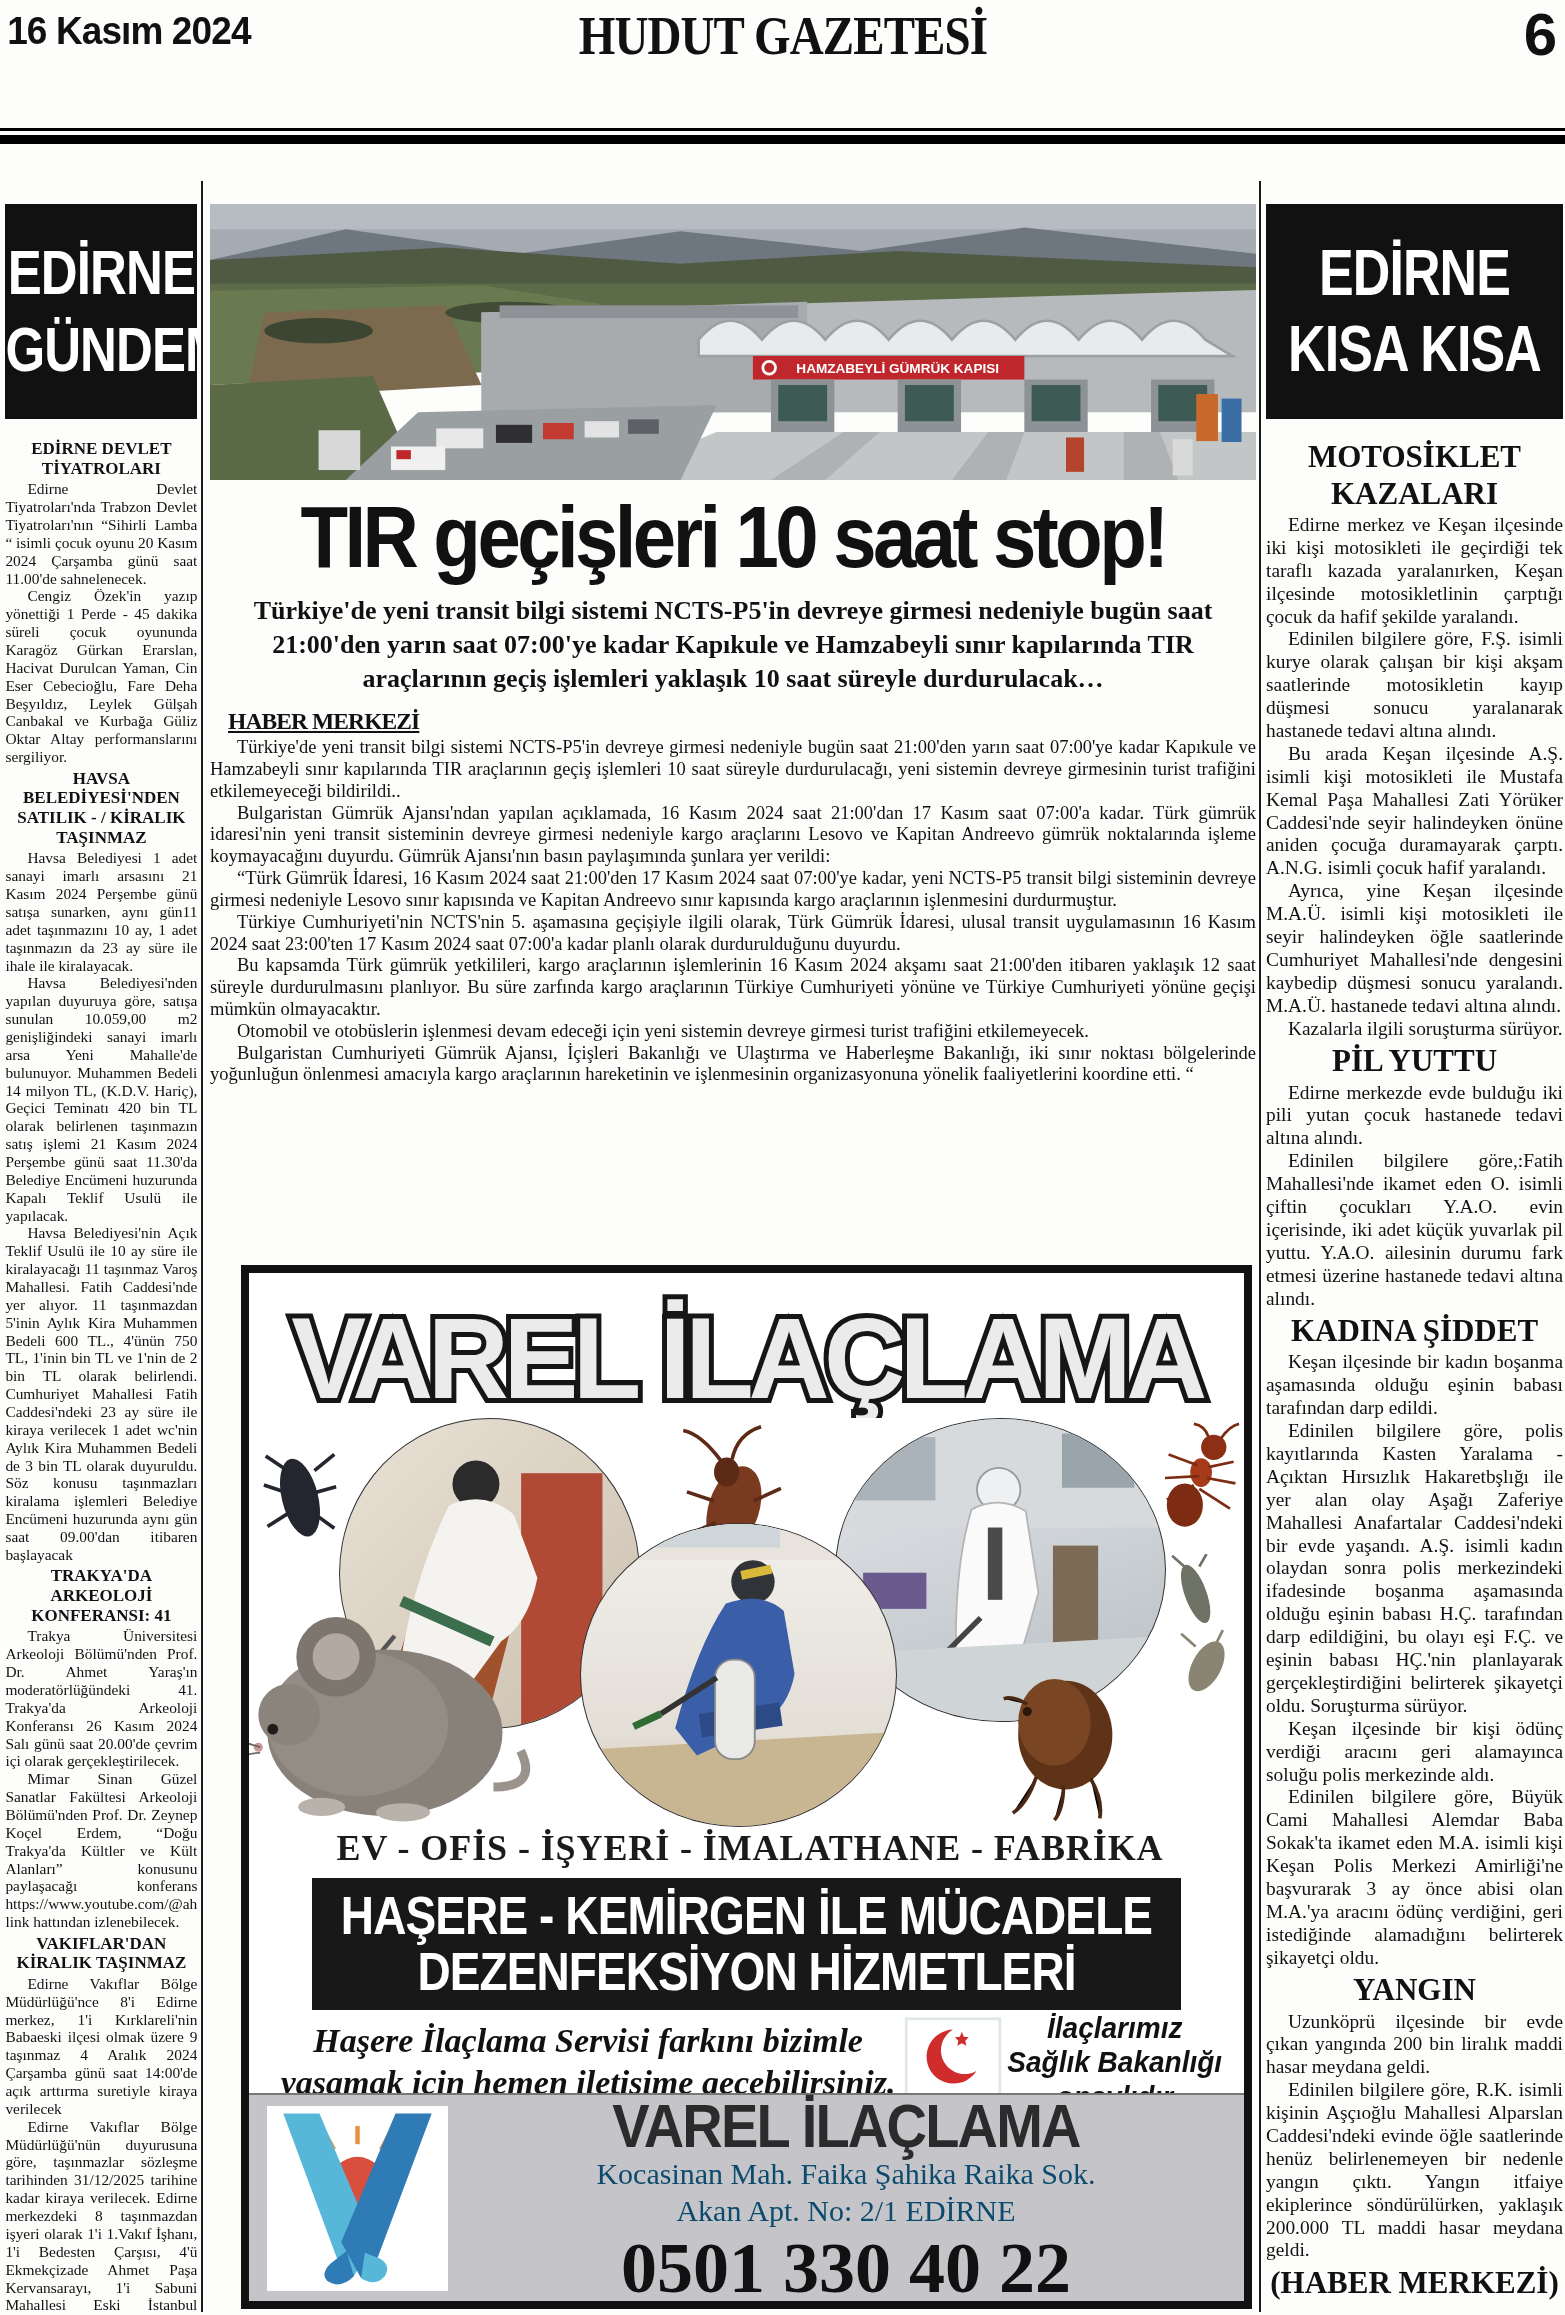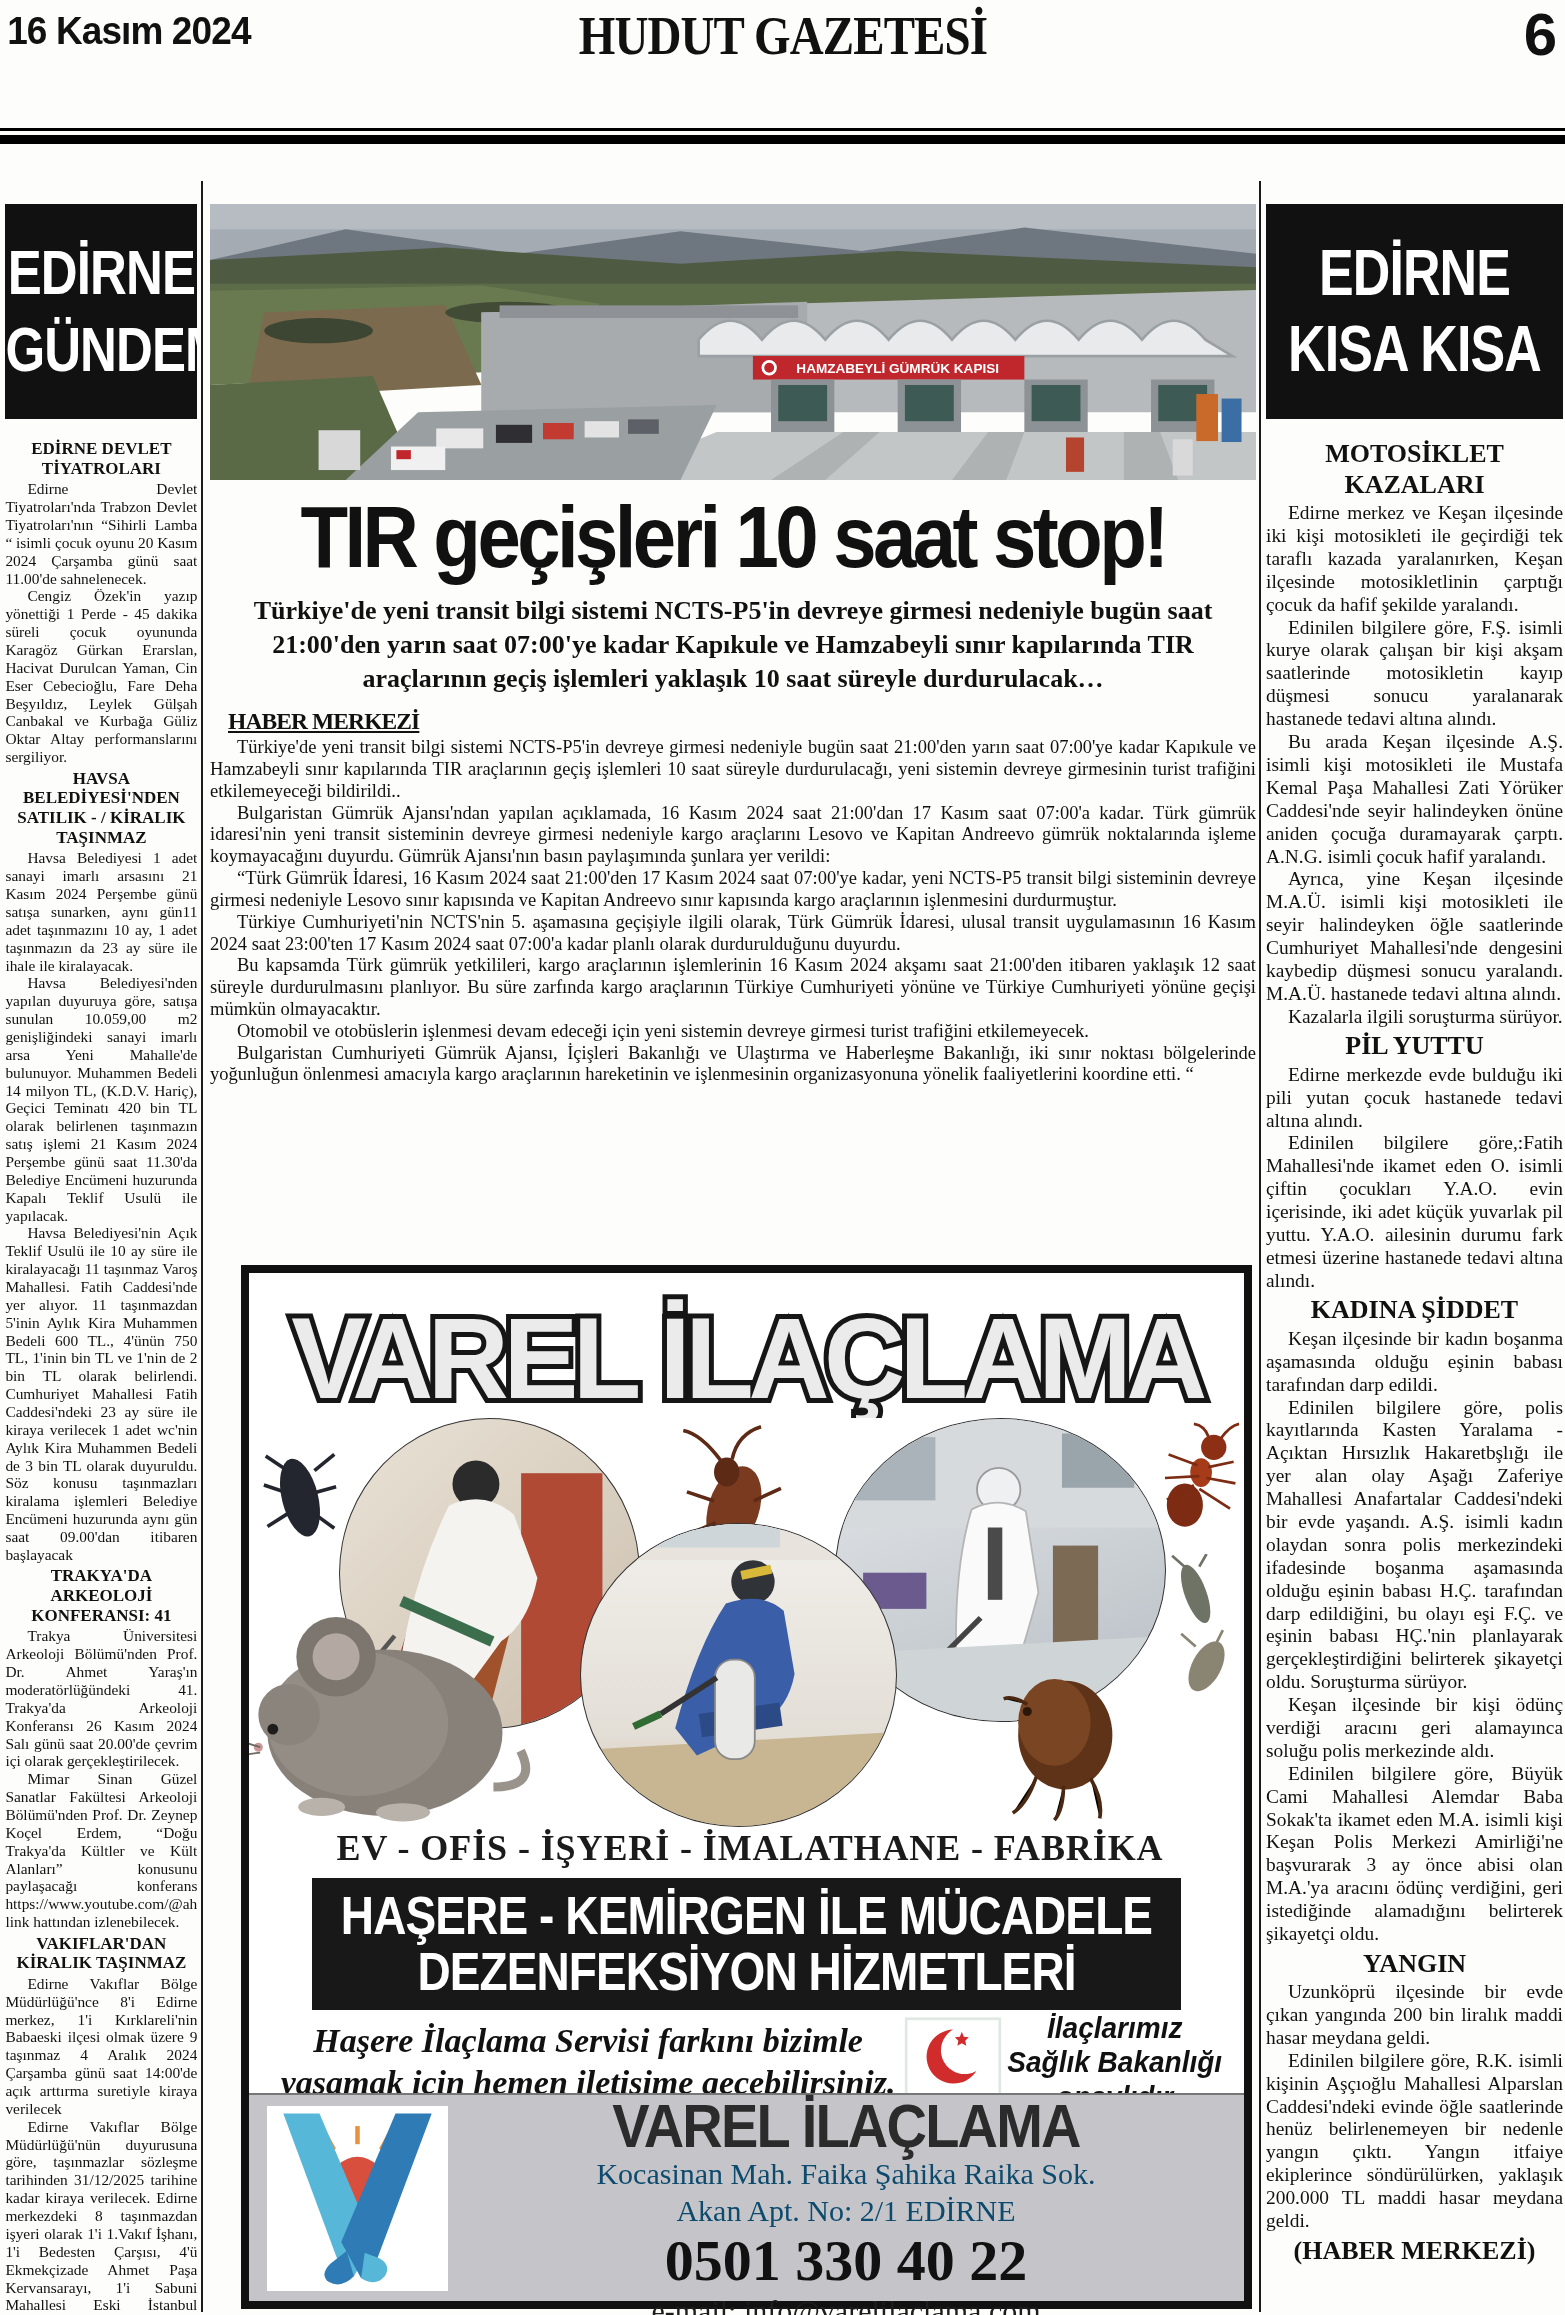--- a/index.html
+++ b/index.html
@@ -23,21 +23,21 @@
   .section-box{background:#111;color:#fff;text-align:center;font-family:"Liberation Sans",sans-serif;
                font-weight:bold;display:flex;flex-direction:column;justify-content:center;}
   .section-box .l1,.section-box .l2{transform:scaleY(1.25);letter-spacing:-0.9px;}
   .box-left{height:215px;font-size:51px;line-height:1.5;}
   .box-right{height:215px;font-size:52px;line-height:1.45;}
   .article-flow{margin-top:20px;}
   .col-left .article-flow p{font-size:15.4px;line-height:1.16;margin:0;}
   .col-right .article-flow p{font-size:19.4px;line-height:1.18;margin:0;}
   .article-flow p.para{text-align:justify;text-indent:22px;}
   .article-flow p.heading{font-weight:bold;text-align:center;margin:2.7px 0 1.8px 0;}
-  .col-right .article-flow p.heading{font-size:26px;}
+  .col-right .article-flow p.heading{font-size:31px;}
   .col-left .article-flow p.heading{font-size:17px;}
   
   .photo-wrap{width:1046px;height:276px;display:block;}
   .headline{margin:12.7px 0 0 0;text-align:center;font-family:"Liberation Sans",sans-serif;
             font-weight:bold;font-size:78px;letter-spacing:-3.6px;line-height:1.0;
             transform:scaleY(1.12);transform-origin:top center;}
   .subheadline{width:1000px;margin:23.5px auto 0 auto;text-align:center;font-weight:bold;
                font-size:26px;line-height:1.3;}
   .byline{display:inline-block;margin:12.7px 0 1.8px 18px;font-weight:bold;font-size:23.5px;
           text-decoration:underline;letter-spacing:-0.9px;}
@@ -57,21 +57,21 @@
   .slogan{flex:1;font-style:italic;font-weight:bold;font-size:34px;text-align:center;line-height:1.25;}
   .approval{width:226px;font-family:"Liberation Sans",sans-serif;font-style:italic;font-weight:bold;
             font-size:28px;text-align:center;line-height:1.18;transform:scaleY(1.05);}
   .gray-band{position:absolute;left:0;bottom:0;width:995px;height:206px;background:#c5c5c9;
              border-top:2.7px solid #777;}
   .logo-card{position:absolute;left:18px;top:11px;width:181px;height:185px;background:#fff;}
   .contact{position:absolute;left:217px;top:0;width:760px;height:206px;text-align:center;}
   .contact .company{font-family:"Liberation Sans",sans-serif;font-weight:bold;font-size:56px;
                     color:#2b2b2b;letter-spacing:-1.8px;margin-top:-5.4px;transform:scaleY(1.1);transform-origin:top center;}
   .contact .addr{font-size:30px;color:#0c4a6e;line-height:1.25;}
-  .contact .phone{font-weight:bold;font-size:58px;color:#111;line-height:1.05;margin:1.8px 0 1.8px 0;}
+  .contact .phone{font-weight:bold;font-size:72px;color:#111;line-height:1.05;margin:1.8px 0 1.8px 0;}
   .contact .email{font-size:30px;color:#1d1d1d;}
 </style>
 </head>
 <body>
 
 <div class="abs hdr-date">16 Kasım 2024</div>
 <div class="abs hdr-masthead">HUDUT GAZETESİ</div>
 <div class="abs hdr-page">6</div>
 <div class="abs rule-thin"></div>
 <div class="abs rule-thick"></div>

